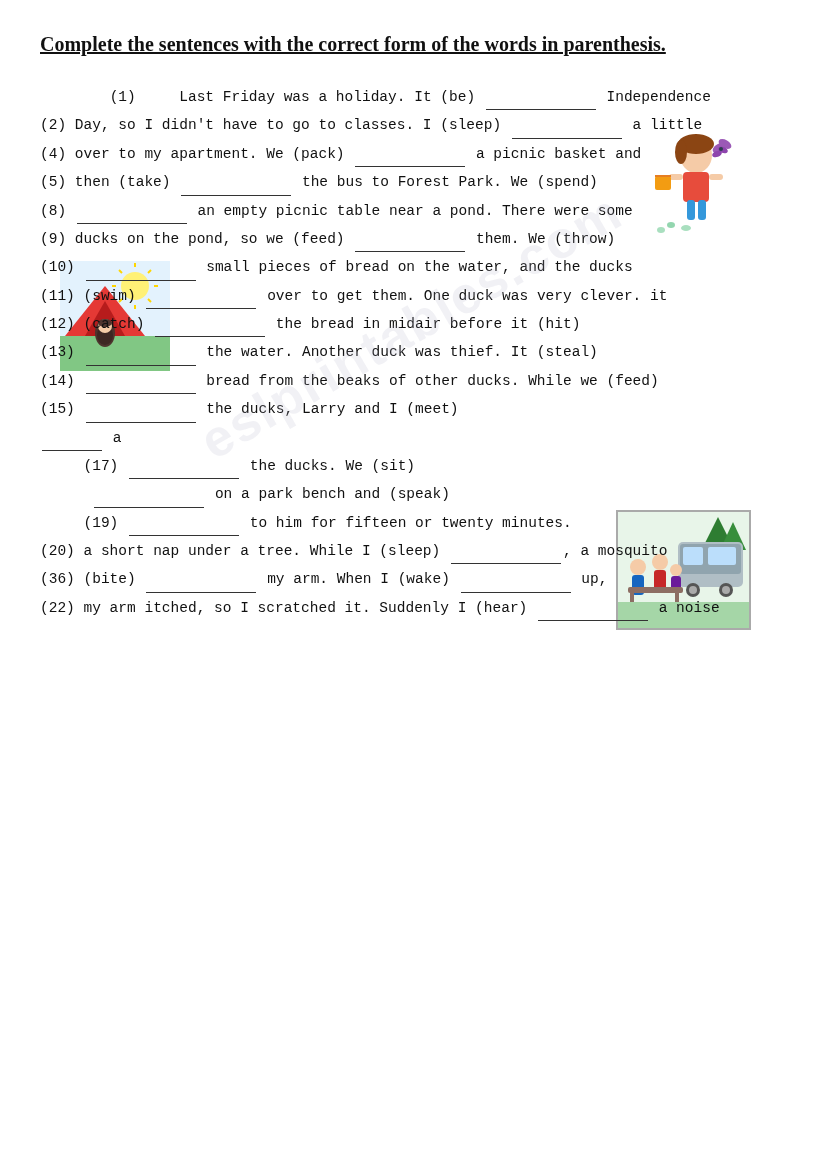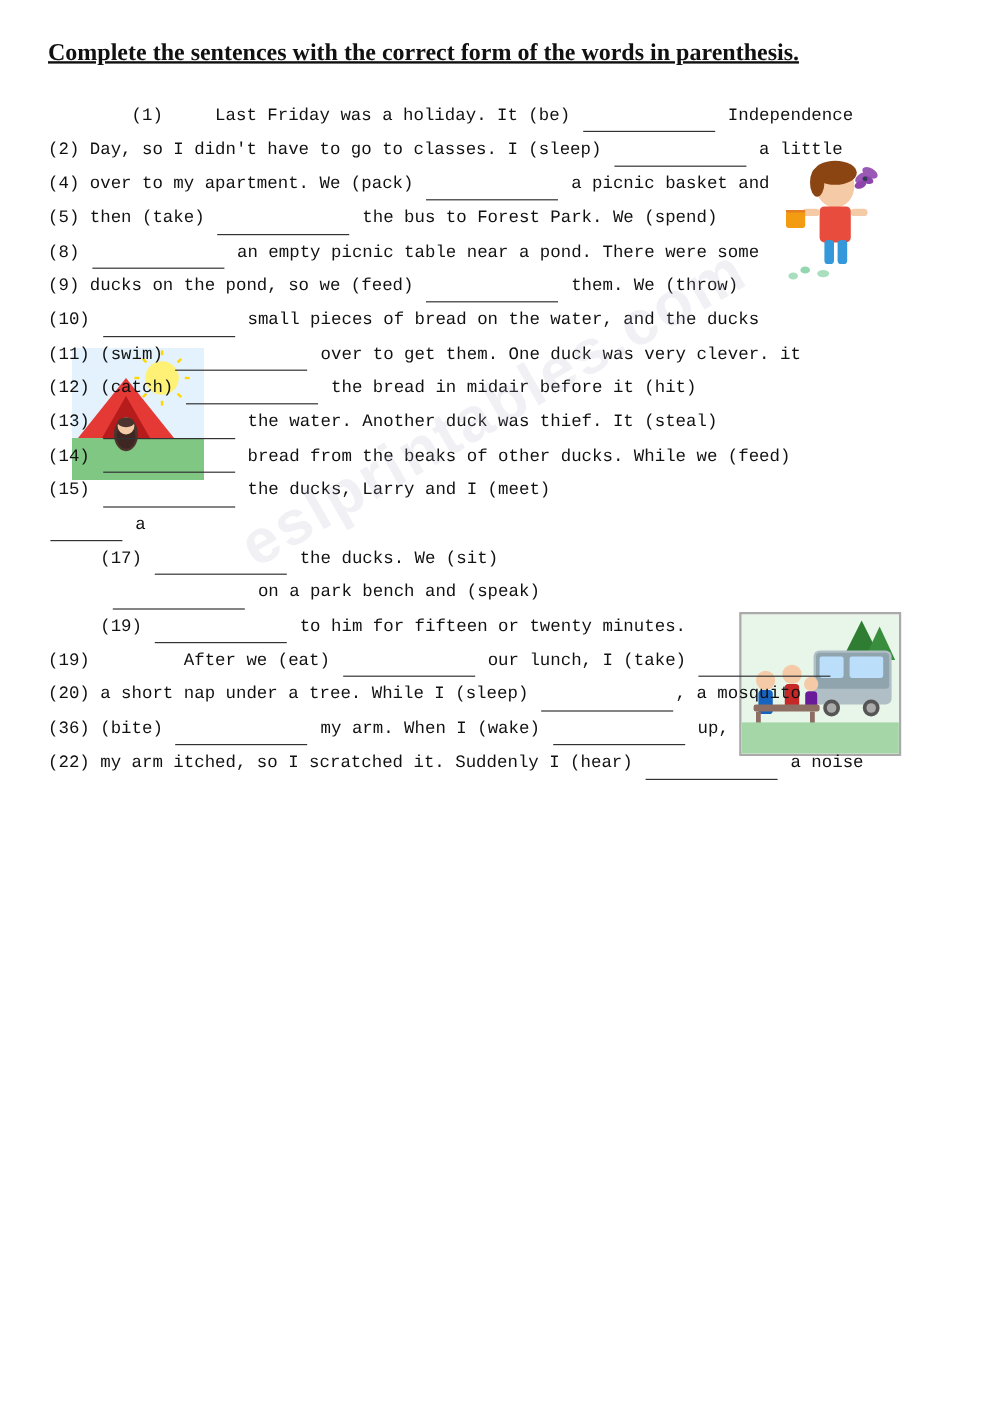--- a/index.html
+++ b/index.html
@@ -252,25 +252,20 @@
     </div>
     <div class="paragraph">
       &nbsp;&nbsp;&nbsp;&nbsp;&nbsp;
       <span class="blank blank-md">&nbsp;</span> on a park bench and (speak)
     </div>
     <div class="paragraph">
       &nbsp;&nbsp;&nbsp;&nbsp;&nbsp;<span>(19)</span>
       <span class="blank blank-md">&nbsp;</span> to him for fifteen or twenty minutes.
     </div>
     <div class="paragraph">
-      <span>(19)</span>&nbsp;&nbsp;&nbsp;&nbsp;&nbsp;&nbsp;&nbsp;&nbsp; After we (eat)
-      <span class="blank blank-md">&nbsp;</span> our lunch, I (take)
-      <span class="blank blank-md">&nbsp;</span>
-    </div>
-    <div class="paragraph">
       <span>(20)</span> a short nap under a tree. While I (sleep)
       <span class="blank blank-md">&nbsp;</span>, a mosquito
     </div>
     <div class="paragraph">
       <span>(36)</span> (bite)
       <span class="blank blank-md">&nbsp;</span> my arm. When I (wake)
       <span class="blank blank-md">&nbsp;</span> up,
     </div>
     <div class="paragraph">
       <span>(22)</span> my arm itched, so I scratched it. Suddenly I (hear)

